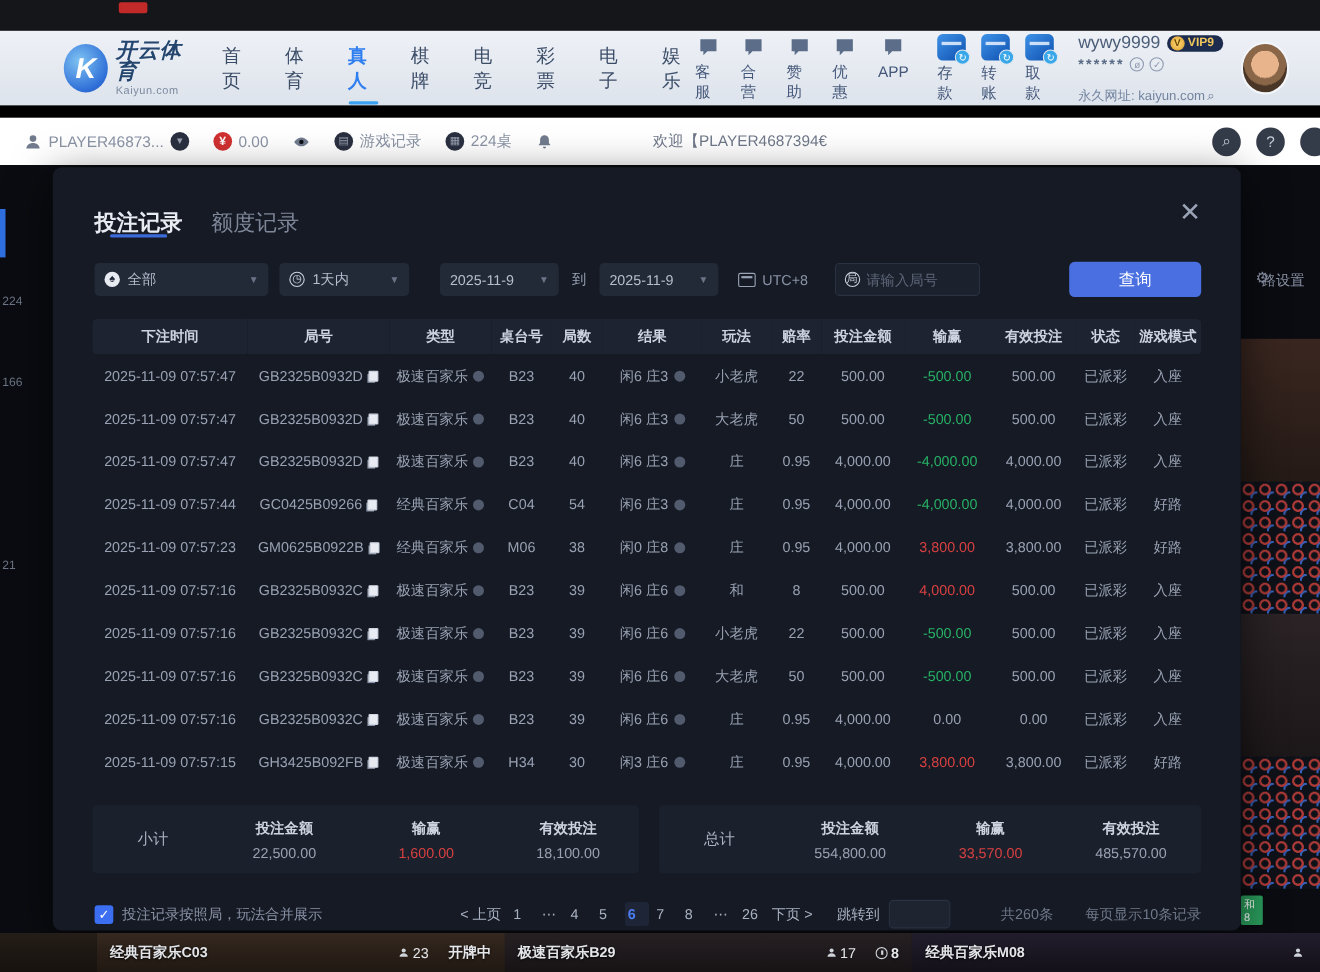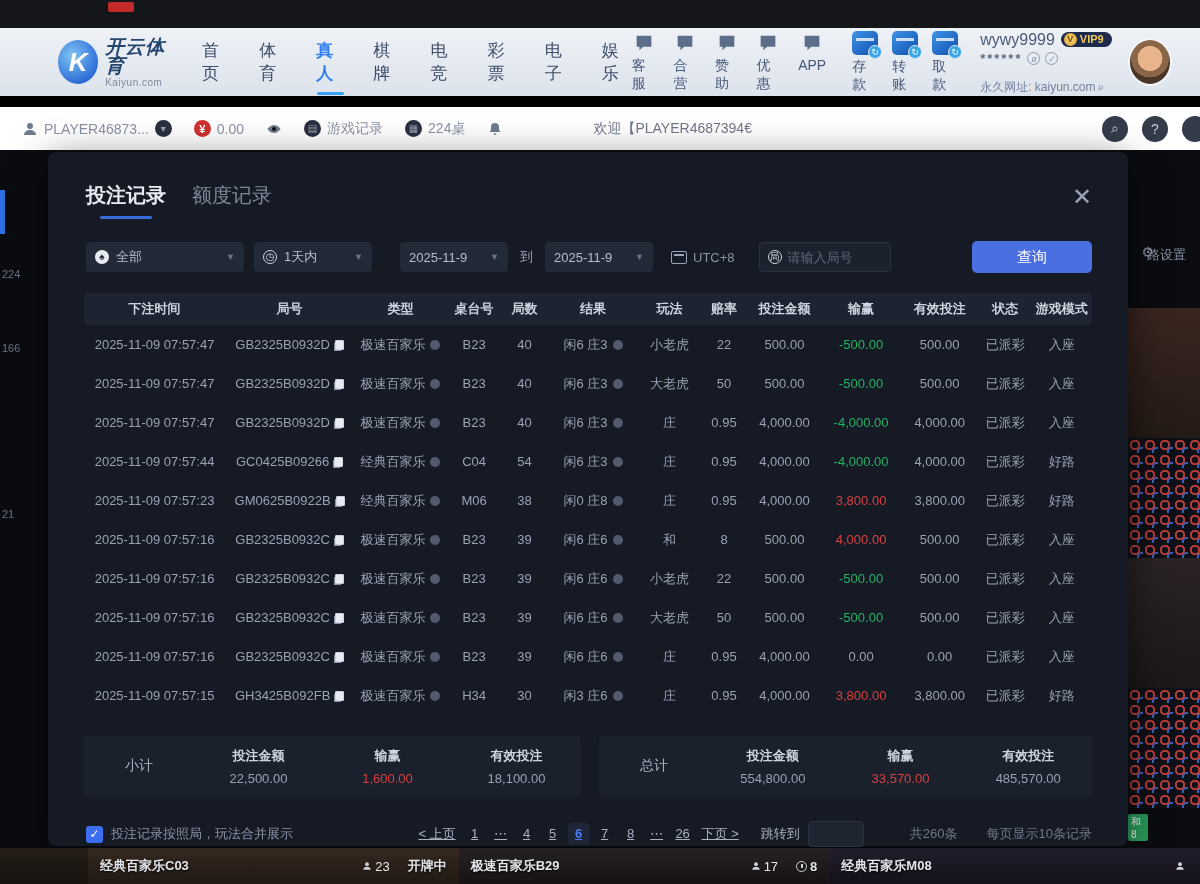--- a/index.html
+++ b/index.html
@@ -82,21 +82,21 @@
     background-image:
       radial-gradient(circle at 7px 7px, transparent 3px, #cf4440 3.5px, #cf4440 5px, transparent 5.5px),
       radial-gradient(circle at 14px 14px, transparent 3px, #3e6fd8 3.5px, #3e6fd8 5px, transparent 5.5px);
     background-size:15px 15px, 15px 15px; opacity:.85; }
   .rp-badge { position:absolute; right:52px; font-size:10px; color:#fff; background:#2a9d5c; border-radius:2px; padding:1px 3px; }
 
   
   .modal { position:absolute; left:48px; top:152px; width:1080px; height:694px; background:#151a25;
     border-radius:8px; box-shadow:0 10px 40px rgba(0,0,0,.6); }
   .m-tabs { display:flex; align-items:flex-end; gap:26px; padding:30px 36px 0 38px; }
-  .m-tab { font-size:20px; color:#7e8798; cursor:pointer; padding-bottom:10px; position:relative; }
+  .m-tab { font-size:20px; color:#7e8798; cursor:pointer; position:relative; }
   .m-tab.active { color:#e8ebf2; font-weight:bold; }
   .m-tab.active::after { content:""; position:absolute; left:14px; right:14px; bottom:0; height:3px;
     border-radius:2px; background:#3a6bd8; }
   .m-close { margin-left:auto; color:#9aa3b5; font-size:24px; line-height:1; cursor:pointer; padding-bottom:10px; }
 
   .filters { display:flex; align-items:center; gap:10px; padding:22px 36px 0 38px; }
   .f-select { height:30px; background:#222937; border-radius:4px; display:flex; align-items:center;
     color:#b6bece; font-size:13px; padding:0 9px; cursor:pointer; }
   .f-select .caret { margin-left:auto; color:#6b7486; font-size:9px; }
   .f-ico { width:14px; height:14px; border-radius:50%; background:#e8ebf2; color:#222937; font-size:10px;
@@ -134,22 +134,22 @@
   .sum-box.left { width:497px; } .sum-box.right { width:493px; }
   .sum-label { width:110px; text-align:center; color:#aab2c2; font-size:14px; }
   .sum-col { flex:1; text-align:center; }
   .sum-h { color:#cdd3df; font-size:13px; font-weight:bold; }
   .sum-v { color:#99a1b2; font-size:13px; margin-top:6px; }
 
   .m-footer { display:flex; align-items:center; padding:24px 36px 0 38px; font-size:13px; color:#8b93a6; }
   .chk { width:17px; height:17px; border-radius:3px; background:#3b6ef0; color:#fff; font-size:12px;
     line-height:17px; text-align:center; margin-right:8px; cursor:pointer; }
   .pager { display:flex; align-items:center; gap:4px; margin-left:auto; color:#aab2c2; }
-  .pg { min-width:22px; height:22px; line-height:22px; text-align:center; cursor:pointer; border-radius:3px;
-    padding:0 3px;text-decoration:underline; }
+  .pg { min-width:22px; height:22px; line-height:22px; text-align:left; cursor:pointer; border-radius:3px;
+    padding:0 3px; }
   .pg.active { color:#4d7df2; background:#1d2536; font-weight:bold; }
   .pg.nav-btn { padding:0 4px; }
   .jump { display:flex; align-items:center; gap:8px; margin-left:14px; color:#aab2c2; }
   .jump-input { width:56px; height:26px; background:#1e2430; border:1px solid #2a3140; border-radius:4px; }
   .total-info { margin-left:46px; color:#6f7889; display:flex; gap:29px; }
 
   
   .bottom-bar { position:absolute; left:0; top:848px; width:1200px; height:36px; display:flex; overflow:hidden; }
   .bb-stub { width:88px; background:linear-gradient(#241d18,#17120e); }
   .bb-tile { flex:1; display:flex; align-items:center; gap:8px; padding:0 12px; color:#e4e6ea; font-size:13px;

